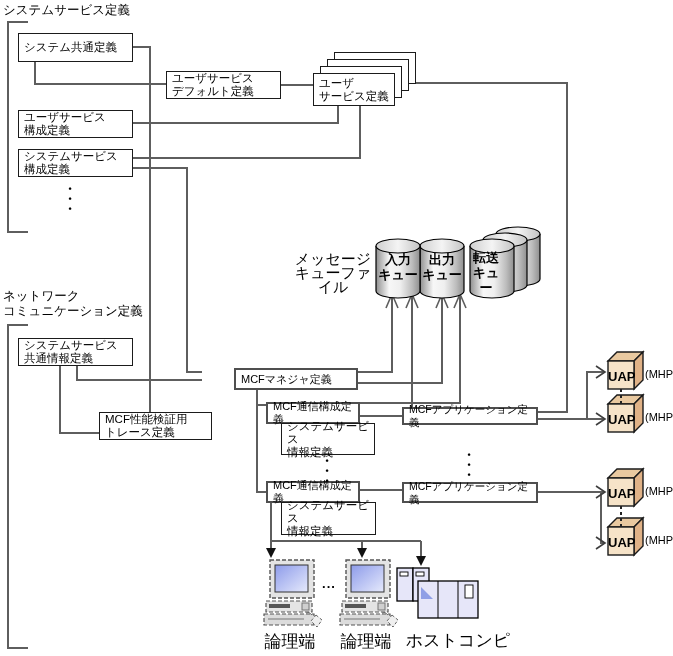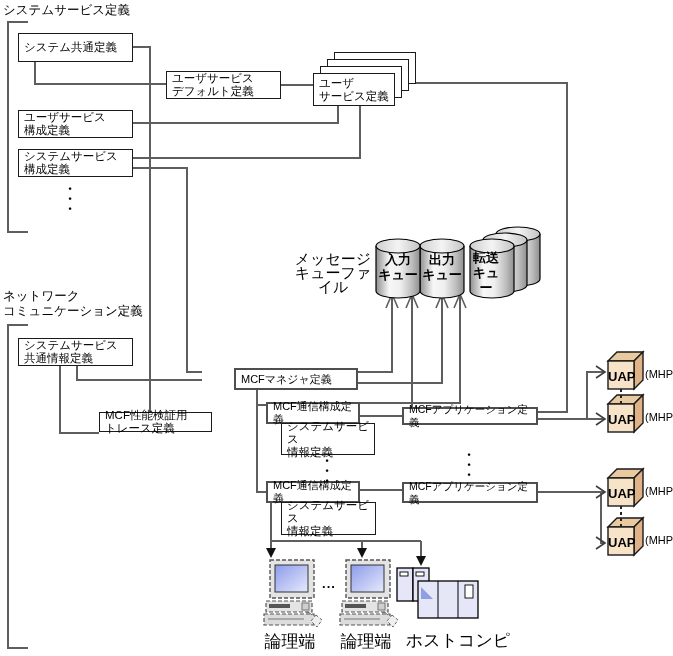--- a/index.html
+++ b/index.html
@@ -191,21 +191,21 @@
   <div class="box shadow" style="left:320px;top:66px;width:82px;height:32px;"></div>
   <div class="box" style="left:313px;top:73px;width:82px;height:33px;">ユーザ
 サービス定義</div>
 
   <div class="box" style="left:18px;top:110px;width:115px;height:28px;">ユーザサービス
 構成定義</div>
   <div class="box" style="left:18px;top:149px;width:115px;height:28px;">システムサービス
 構成定義</div>
   <div class="box" style="left:18px;top:338px;width:115px;height:28px;">システムサービス
 共通情報定義</div>
-  <div class="box" style="left:99px;top:412px;width:113px;height:20px;">MCF性能検証用
+  <div class="box" style="left:99px;top:412px;width:113px;height:28px;">MCF性能検証用
 トレース定義</div>
   <div class="box heavy" style="left:202px;top:368px;width:124px;height:22px;margin-left:32px;">MCFマネジャ定義</div>
 
   <div class="box heavy" style="left:266px;top:402px;width:94px;height:22px;">MCF通信構成定義</div>
   <div class="box" style="left:281px;top:423px;width:94px;height:32px;">システムサービス
 情報定義</div>
   <div class="box heavy" style="left:266px;top:481px;width:94px;height:22px;">MCF通信構成定義</div>
   <div class="box" style="left:281px;top:502px;width:95px;height:33px;">システムサービス
 情報定義</div>
 

